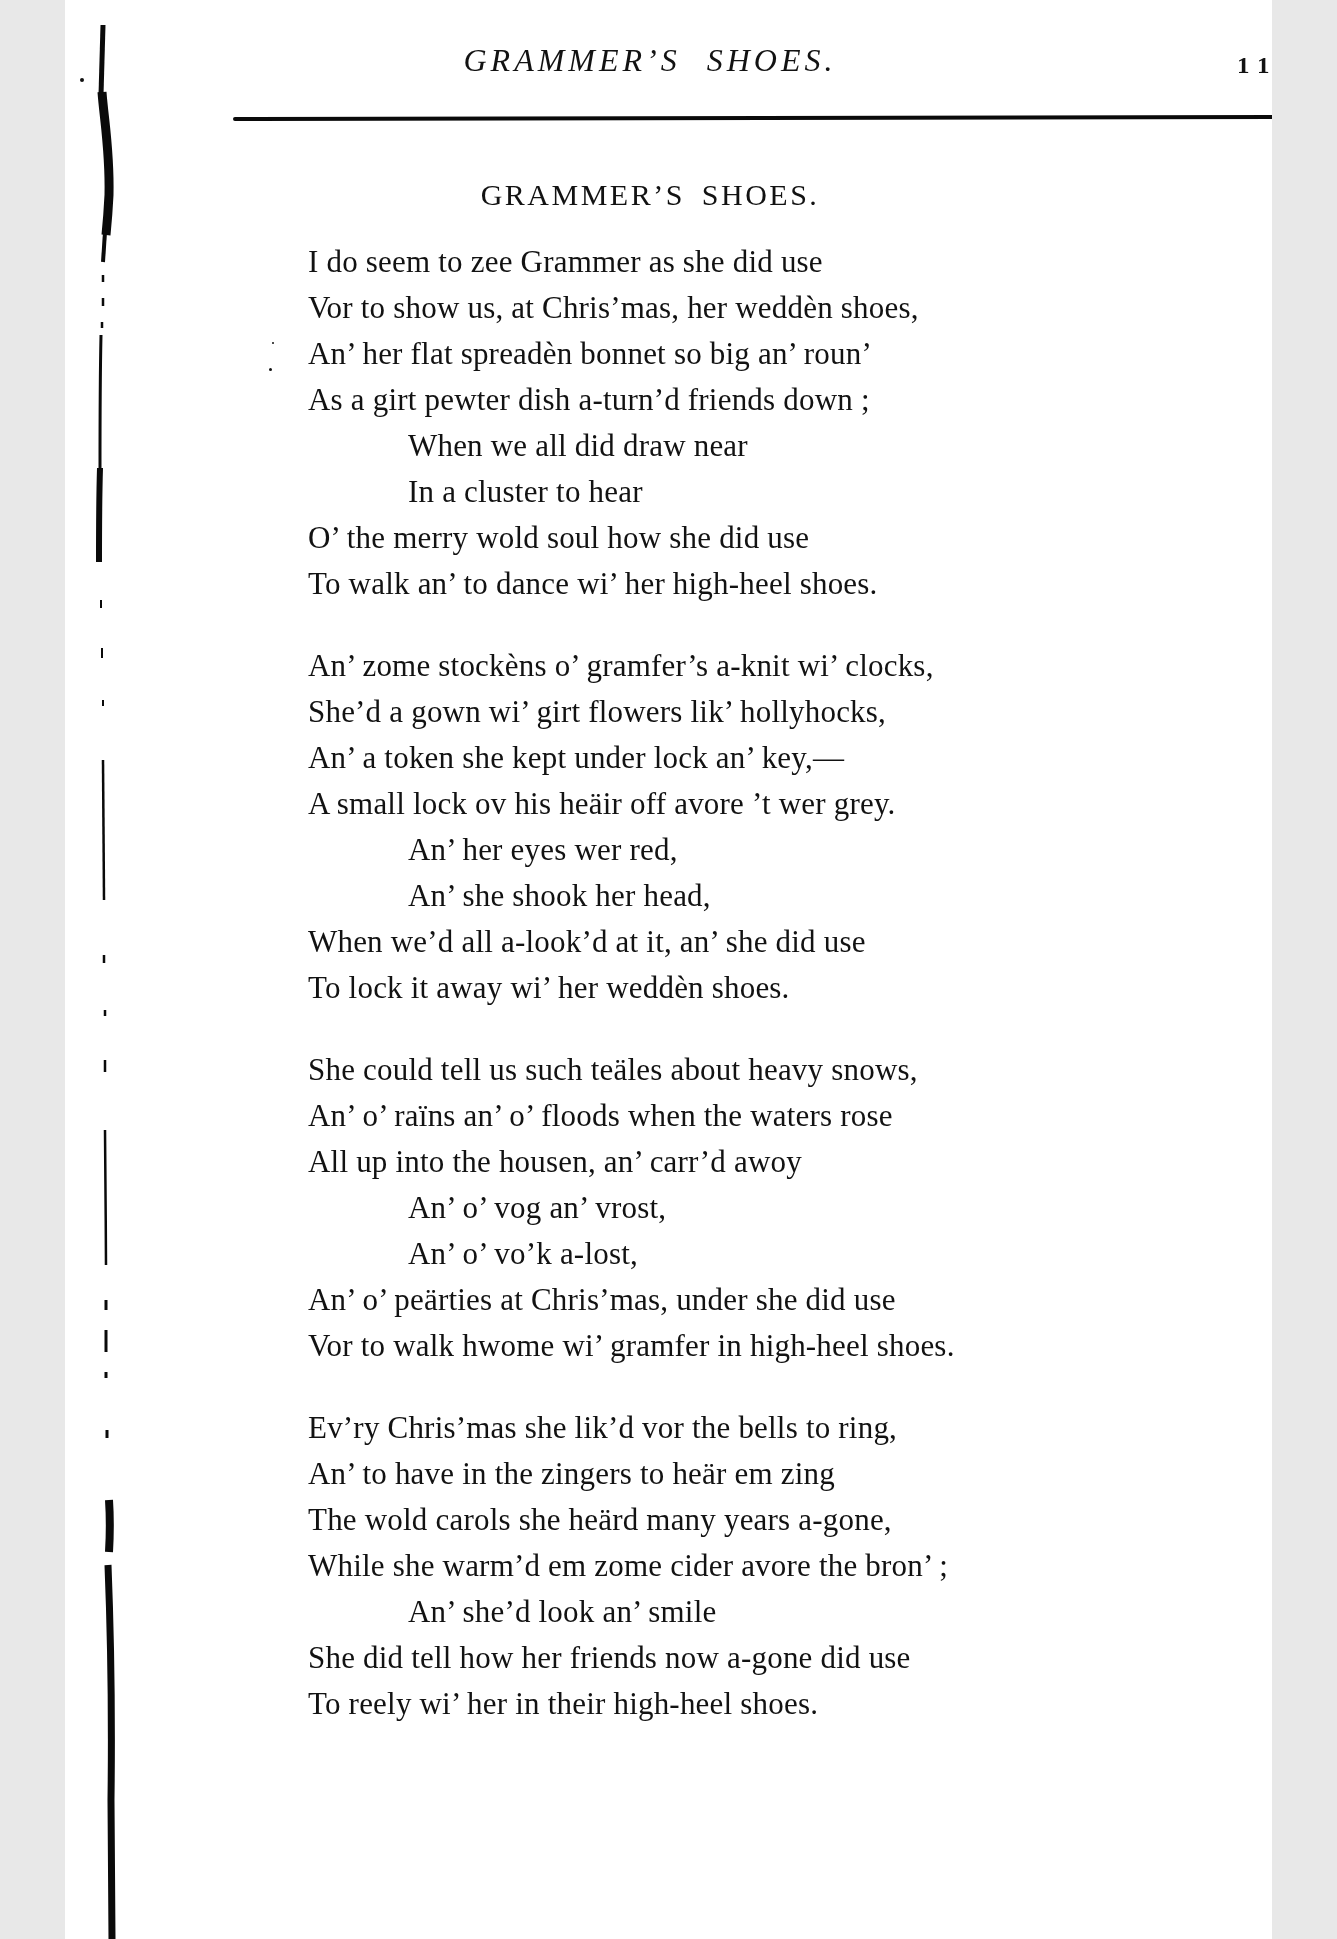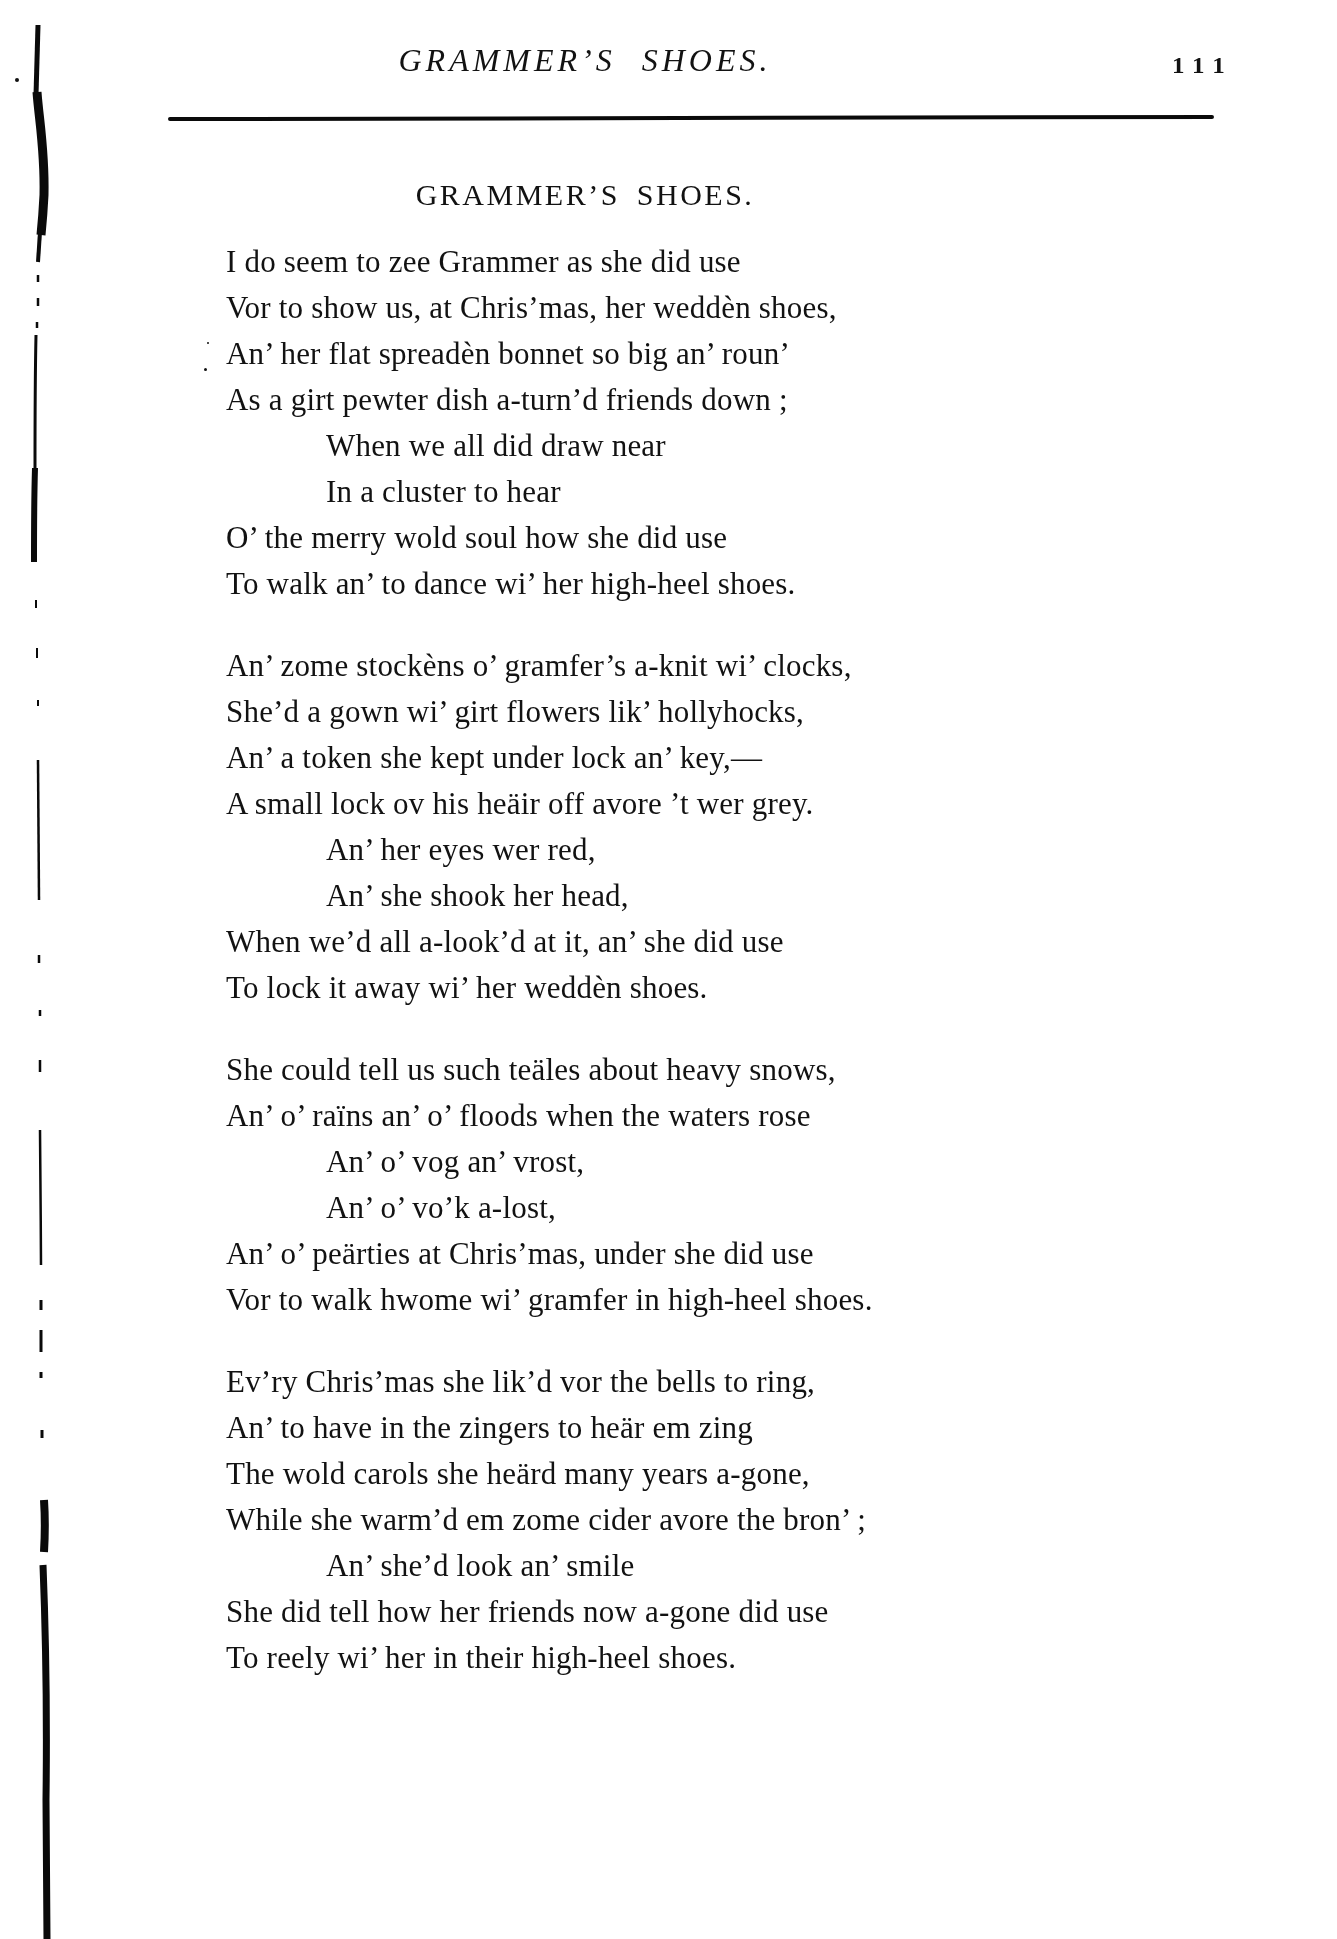--- a/index.html
+++ b/index.html
@@ -2,21 +2,21 @@
 <html><head>
 <meta charset="utf-8">
 <style>
   html, body {
     margin: 0;
     padding: 0;
     background: #e8e8e8;
   }
   .page {
     position: relative;
-    width: 1337px;
+    width: 1207px;
     height: 1939px;
     margin: 0 auto;
     background: #ffffff;
     overflow: hidden;
     font-family: "Liberation Serif", "DejaVu Serif", serif;
     color: #121212;
   }
   .gutter-svg {
     position: absolute;
     left: 0;
@@ -61,21 +61,21 @@
     margin: 0;
     text-align: center;
     font-size: 30px;
     font-weight: normal;
     letter-spacing: 2.5px;
     word-spacing: 7px;
     white-space: nowrap;
   }
   .poem {
     position: absolute;
-    left: 226px;
+    left: 243px;
     top: 239px;
     width: 960px;
   }
   .stanza {
     margin: 0 0 36px 0;
   }
   .stanza p {
     margin: 0;
     font-size: 31px;
     line-height: 46px;
@@ -144,20 +144,21 @@
       <p>A small lock ov his heäir off avore ’t wer grey.</p>
       <p class="indent">An’ her eyes wer red,</p>
       <p class="indent">An’ she shook her head,</p>
       <p>When we’d all a-look’d at it, an’ she did use</p>
       <p>To lock it away wi’ her weddèn shoes.</p>
     </div>
 
     <div class="stanza">
       <p>She could tell us such teäles about heavy snows,</p>
       <p>An’ o’ raïns an’ o’ floods when the waters rose</p>
+      <p>All up into the housen, an’ carr’d awoy</p>
       <p class="indent">An’ o’ vog an’ vrost,</p>
       <p class="indent">An’ o’ vo’k a-lost,</p>
       <p>An’ o’ peärties at Chris’mas, under she did use</p>
       <p>Vor to walk hwome wi’ gramfer in high-heel shoes.</p>
     </div>
 
     <div class="stanza">
       <p>Ev’ry Chris’mas she lik’d vor the bells to ring,</p>
       <p>An’ to have in the zingers to heär em zing</p>
       <p>The wold carols she heärd many years a-gone,</p>

